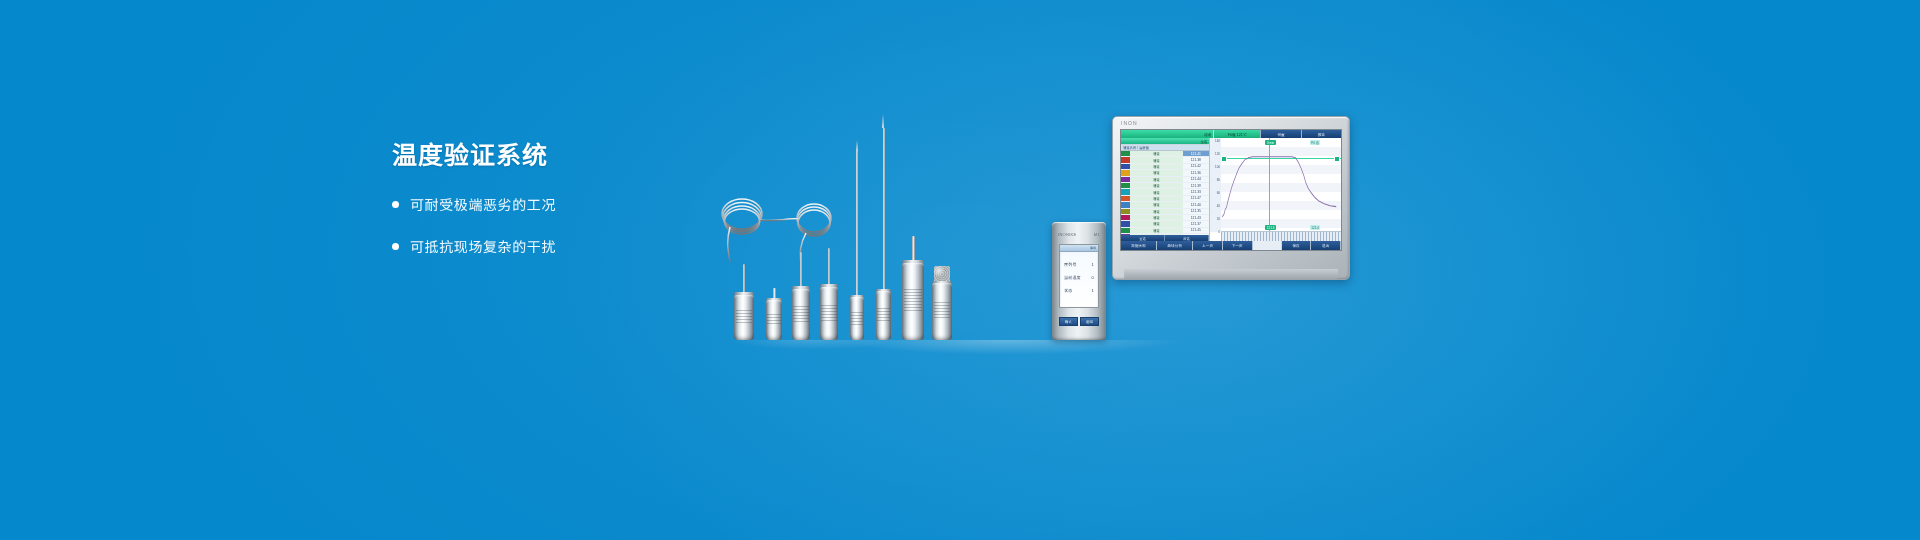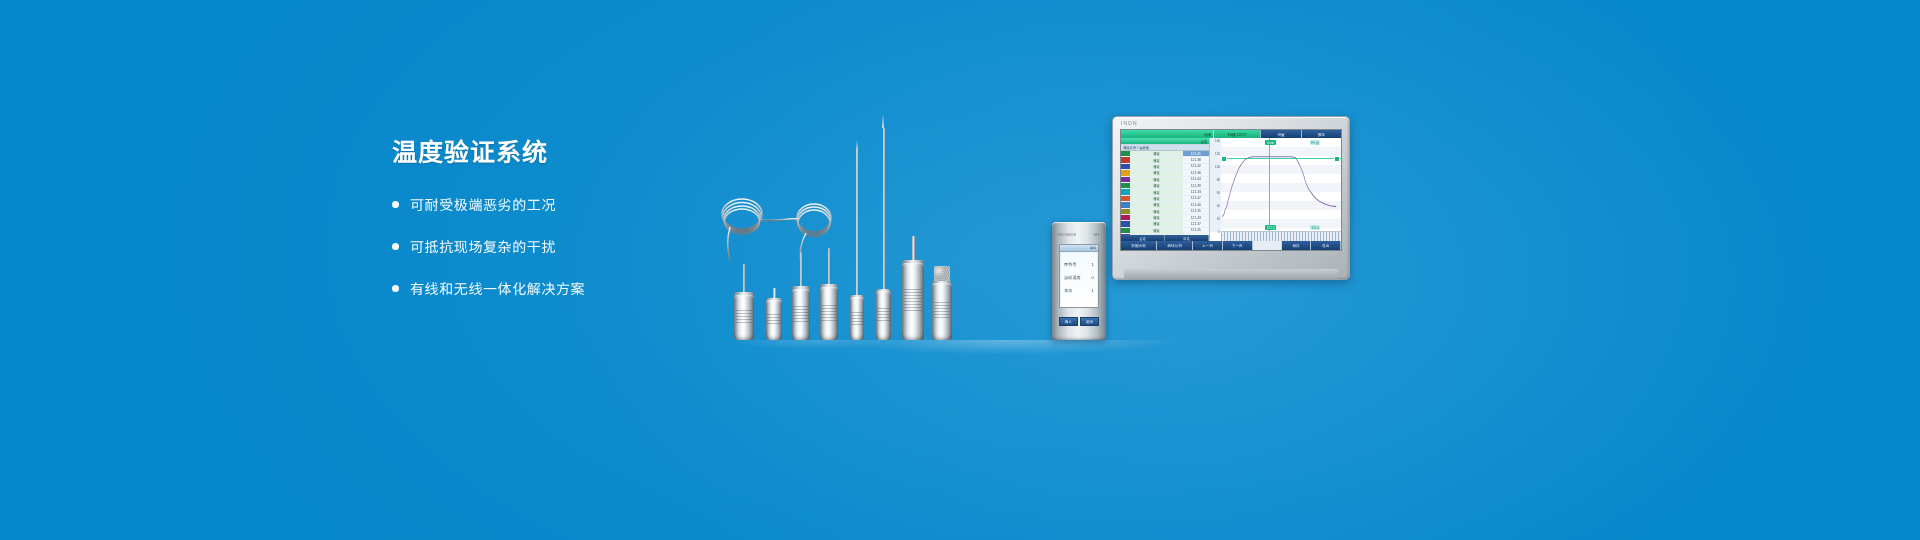--- a/index.html
+++ b/index.html
@@ -31,21 +31,20 @@
     pointer-events: none;
   }
 
   
   .copy {
     position: absolute;
     left: 392px;
     top: 140px;
     width: 420px;
     z-index: 6;
-    font-family: Liberation Mono, monospace;
   }
   .headline {
     color: #ffffff;
     font-size: 25px;
     font-weight: bold;
     letter-spacing: 1px;
     line-height: 1.2;
     margin: 0 0 21px 0;
     text-shadow: 0 1px 2px rgba(0,40,70,0.25);
     white-space: nowrap;
@@ -454,24 +453,20 @@
   <div class="copy">
     <h1 class="headline">温度验证系统</h1>
     <ul class="bullets">
       <li class="bullet">
         <span class="bullet-dot"></span>
         <span>可耐受极端恶劣的工况</span>
       </li>
       <li class="bullet">
         <span class="bullet-dot"></span>
         <span>可抵抗现场复杂的干扰</span>
-      </li>
-      <li class="bullet">
-        <span class="bullet-dot"></span>
-        <span>有线和无线一体化解决方案</span>
       </li>
     </ul>
   </div>
 
   <div id="product">
 
     <svg class="coils" viewBox="0 0 150 70">
       <defs>
         <linearGradient id="wireg" x1="0" y1="0" x2="0" y2="1">
           <stop offset="0%" stop-color="#f0f3f5"></stop>

